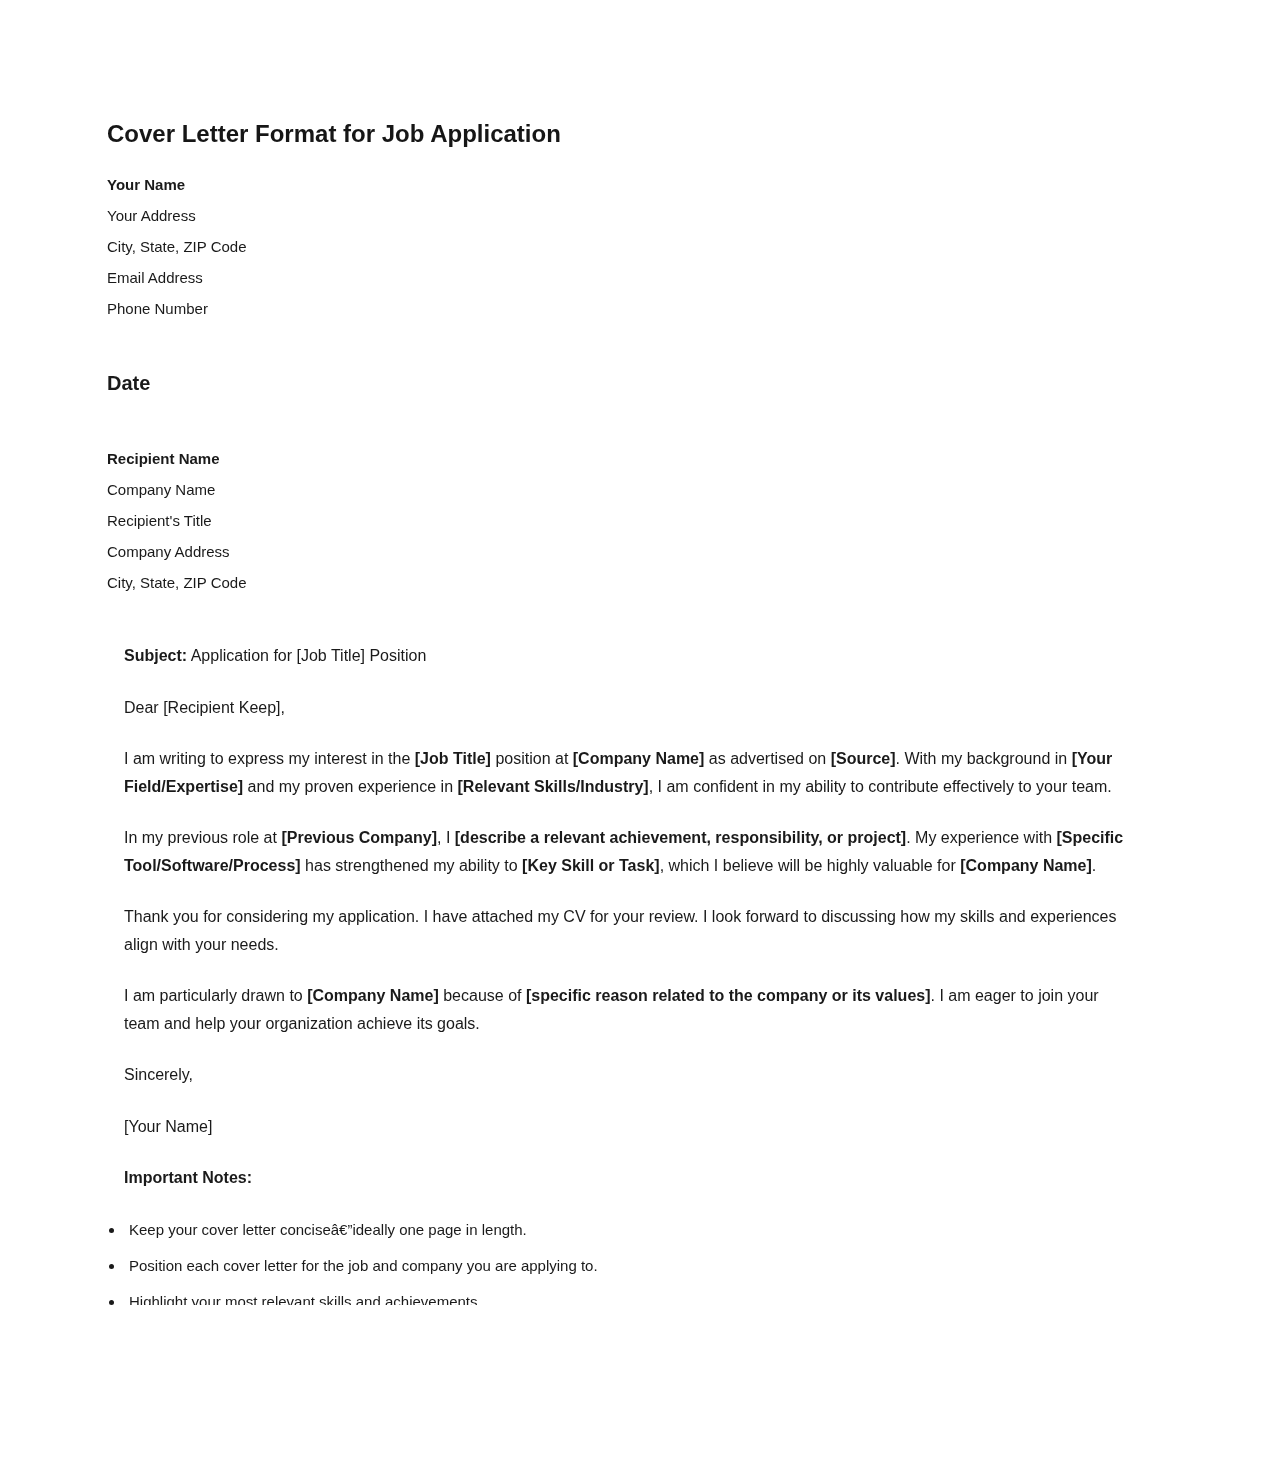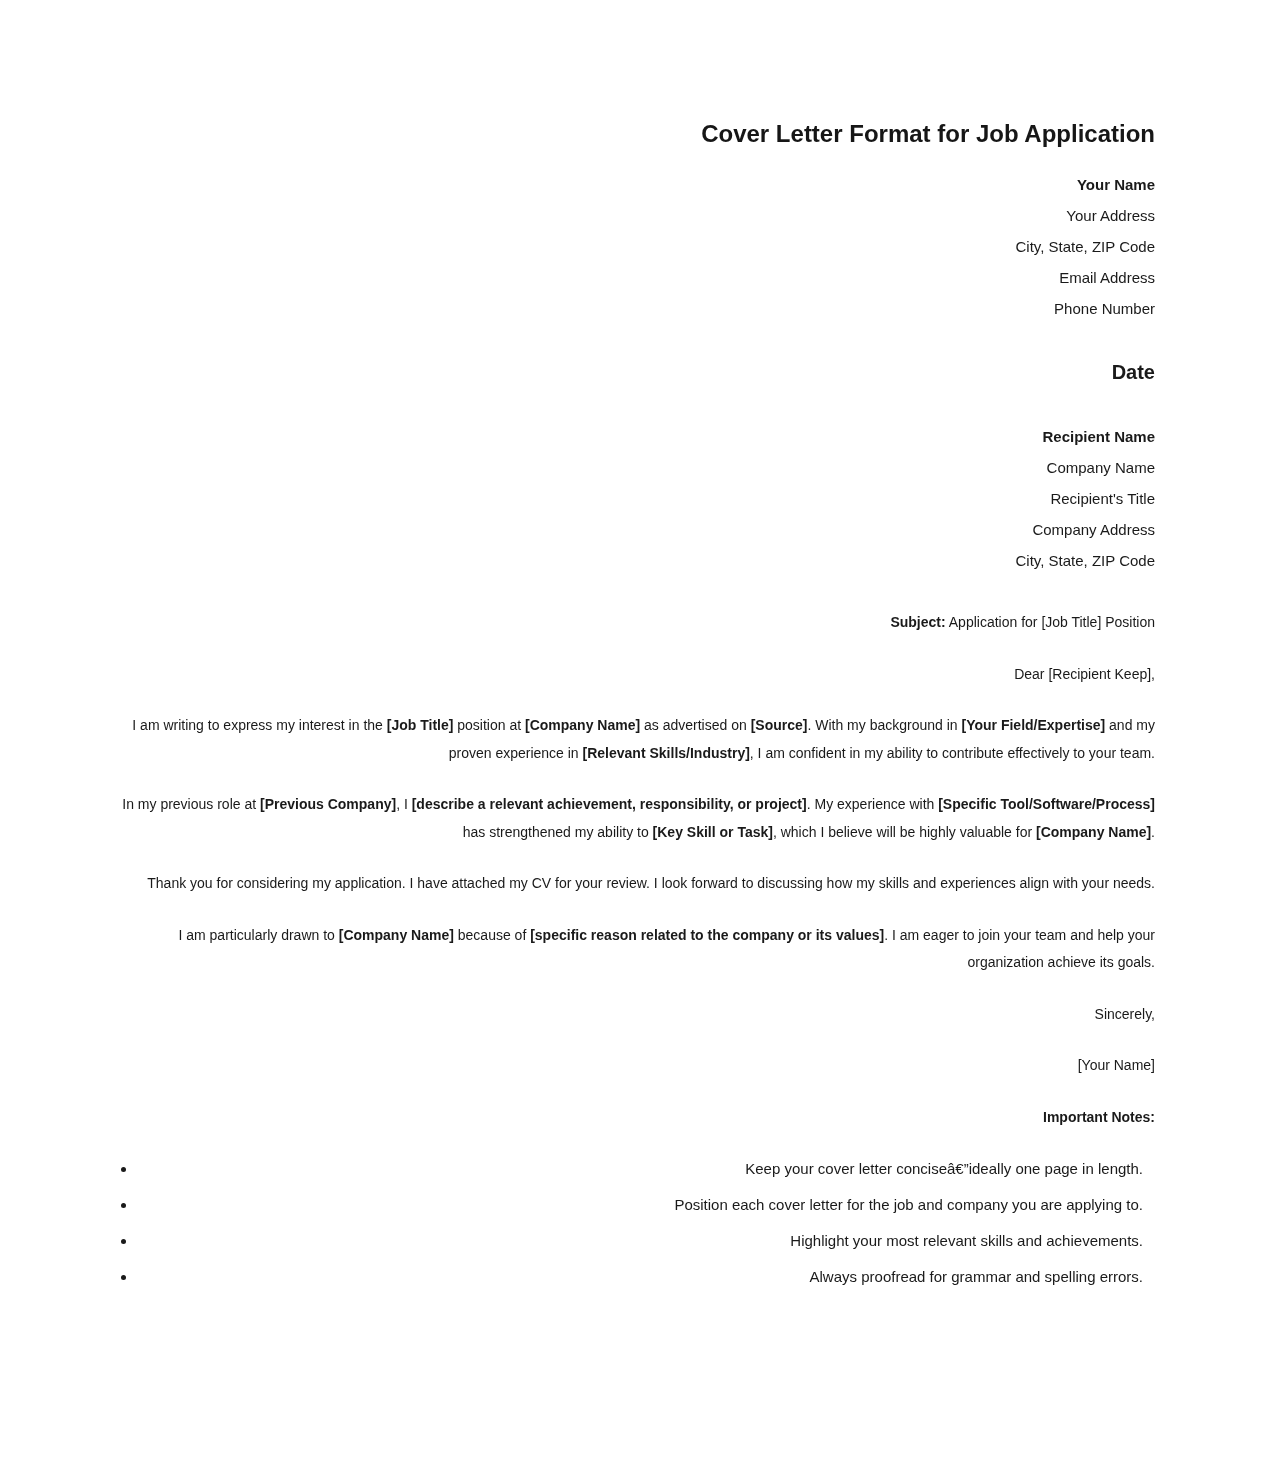--- a/index.html
+++ b/index.html
@@ -8,21 +8,20 @@
     width: 1263px;
     height: 1466px;
     background: #ffffff;
     color: #1a1a1a;
     font-family: "Liberation Sans", sans-serif;
     overflow: hidden;
   }
   .clip {
     height: 1305px;
     overflow: hidden;
-    text-align: right;
   }
   .page {
     padding: 118px 108px 0 107px;
   }
   .doc-title {
     font-size: 24px;
     font-weight: 700;
     line-height: 1.3;
     margin: 0 0 20px 0;
     color: #161616;
@@ -31,35 +30,35 @@
     margin: 0;
     font-size: 15px;
     line-height: 31px;
   }
   .bold { font-weight: 700; }
   .date-line {
     margin: 32px 0;
     font-size: 20px;
     line-height: 31px;
   }
-  .block { margin: 33px 0; }
+  .block { margin: 44px 0; }
   .block:first-of-type { margin-top: 0; }
   .para {
-    font-size: 14px;
+    font-size: 16px;
     line-height: 27.5px;
-    margin: 24px 0;
+    margin: 24px 17px;
   }
   .notes-list {
     margin: 16px 0 0 0;
     padding-left: 18px;
     font-size: 15px;
   }
   .notes-list li {
     line-height: 27px;
-    margin: 9px 12px;
+    margin: 9px 0;
     padding-left: 4px;
   }
 </style>
 </head>
 <body>
 
 <div class="clip">
   <div class="page">
 
     <h1 class="doc-title">Cover Letter Format for Job Application</h1>

